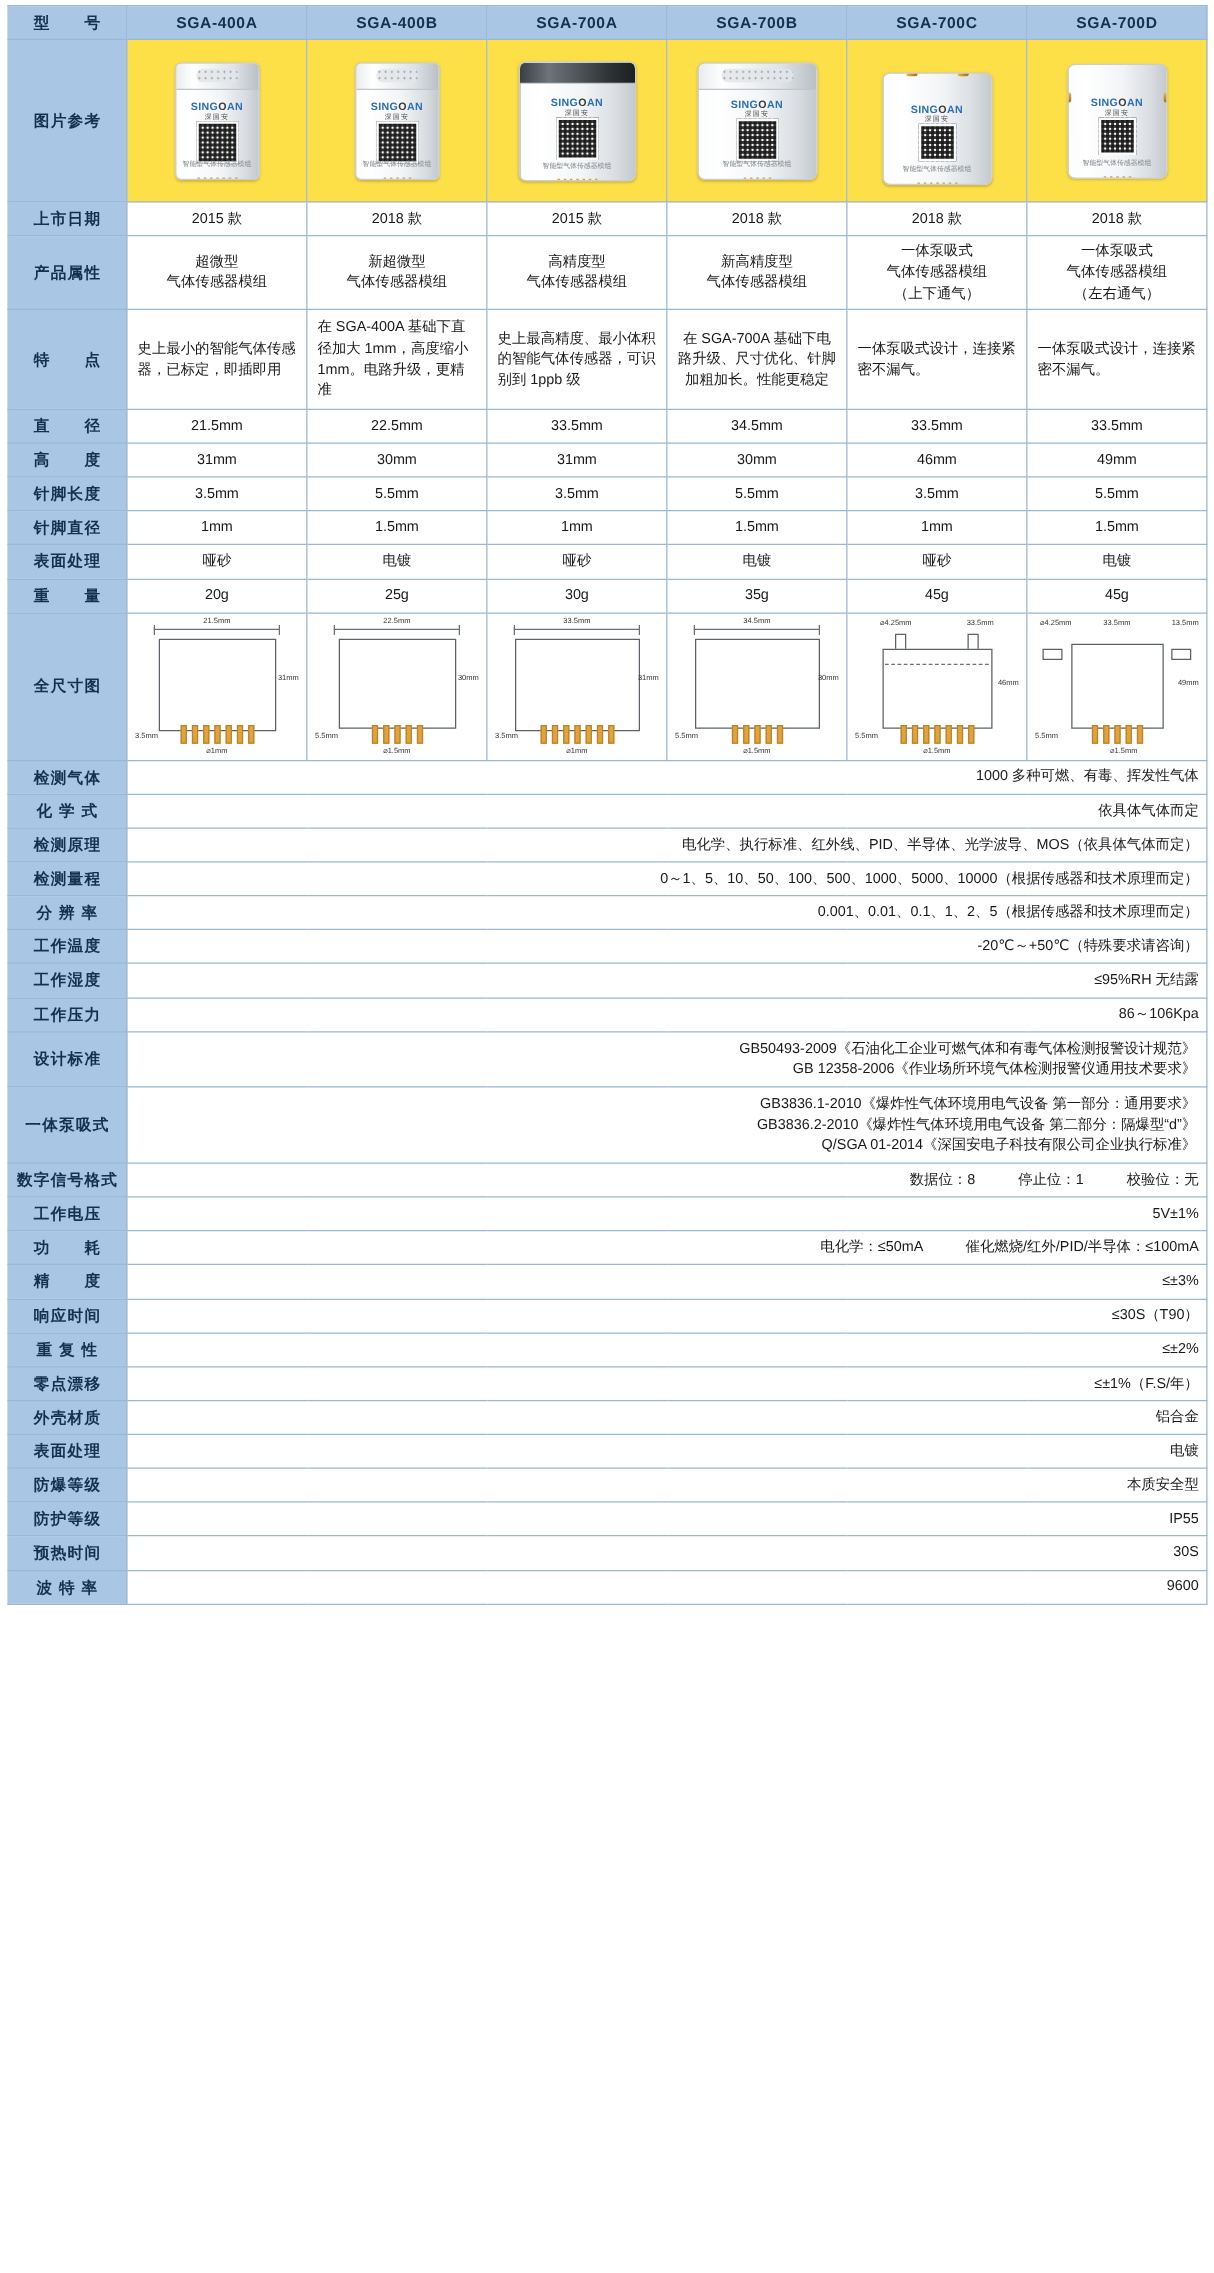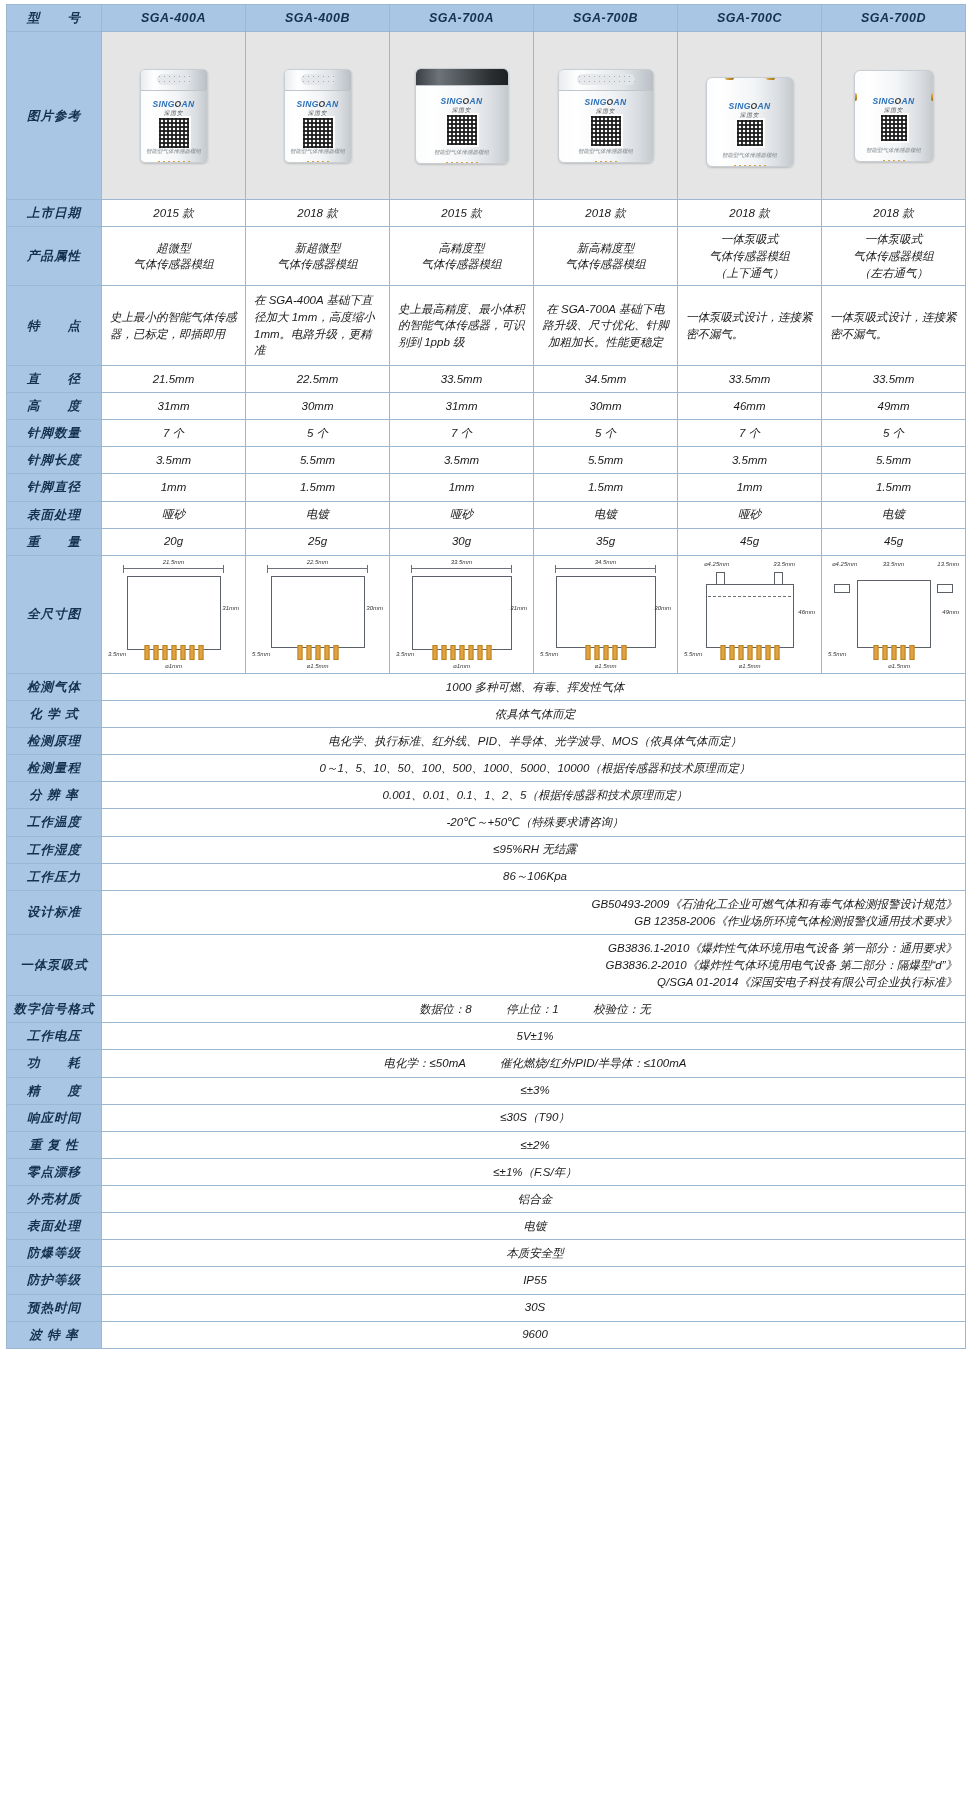--- a/index.html
+++ b/index.html
@@ -10,21 +10,20 @@
   body {
     width: 971px;
     font-family: "Liberation Sans", "DejaVu Sans", sans-serif;
     color: #1a1a1a;
     -webkit-font-smoothing: antialiased;
   }
   #sheet {
     width: 971px;
     box-sizing: border-box;
     padding: 4px 6px 6px 6px;
-    font-style: italic;
   }
   table {
     border-collapse: collapse;
     width: 959px;
     table-layout: fixed;
   }
   td {
     border: 1px solid #9bb7d4;
     vertical-align: middle;
     font-size: 11.5px;
@@ -48,40 +47,40 @@
     font-size: 12.5px;
     color: #15314f;
     letter-spacing: 0.5px;
   }
   .val {
     background: #ffffff;
     text-align: center;
   }
   .valL {
     background: #ffffff;
-    text-align: center;
+    text-align: right;
     padding-left: 9px;
     margin-top: 36px;
   }
   .multi {
     text-align: center;
     white-space: pre-line;
   }
   .justify {
     text-align: right;
     white-space: pre-line;
     padding: 5px 8px;
   }
   .small {
     font-size: 11px;
   }
   
   .photo-cell {
-    background: #e5e5e5;
-    height: 168px;
+    background: #fde047;
+    height: 130px;
     padding: 2px;
   }
   .photo-wrap {
     position: relative;
     width: 100%;
     height: 124px;
     display: flex;
     align-items: center;
     justify-content: center;
   }
@@ -447,29 +446,20 @@
   <tr>
     <td class="lbl">高　　度</td>
     <td class="val">31mm</td>
     <td class="val">30mm</td>
     <td class="val">31mm</td>
     <td class="val">30mm</td>
     <td class="val">46mm</td>
     <td class="val">49mm</td>
   </tr>
 
-  <tr>
-    <td class="lbl">针脚数量</td>
-    <td class="val">7 个</td>
-    <td class="val">5 个</td>
-    <td class="val">7 个</td>
-    <td class="val">5 个</td>
-    <td class="val">7 个</td>
-    <td class="val">5 个</td>
-  </tr>
 
   <tr>
     <td class="lbl">针脚长度</td>
     <td class="val">3.5mm</td>
     <td class="val">5.5mm</td>
     <td class="val">3.5mm</td>
     <td class="val">5.5mm</td>
     <td class="val">3.5mm</td>
     <td class="val">5.5mm</td>
   </tr>

